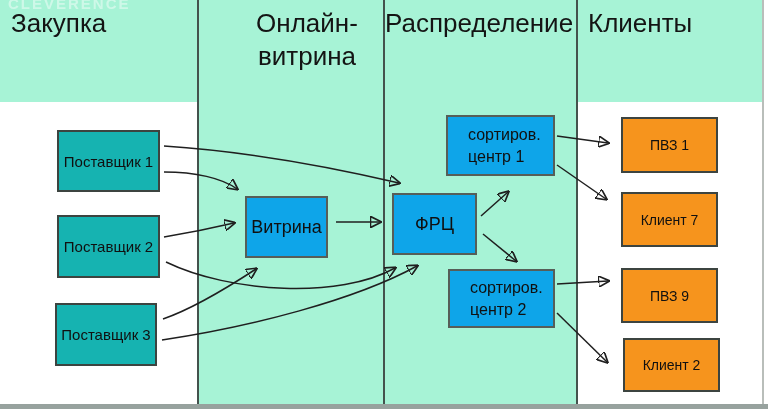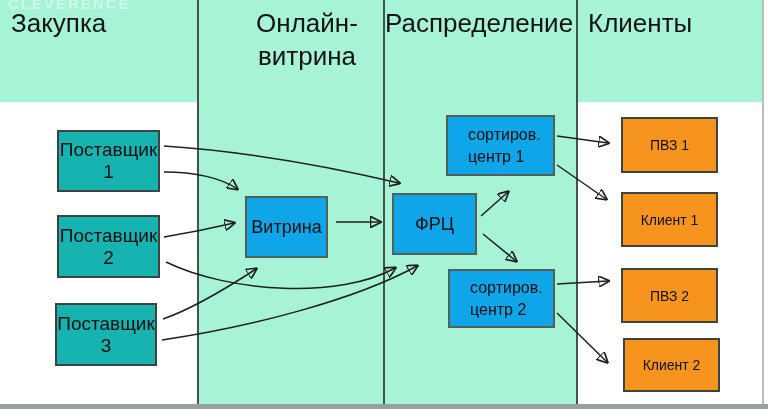--- a/index.html
+++ b/index.html
@@ -30,21 +30,21 @@
   .watermark{
     position:absolute;left:8px;top:-5px;font-size:15px;font-weight:bold;
     letter-spacing:2px;color:rgba(255,255,255,0.45);
   }
   
   .node{
     position:absolute;display:flex;align-items:center;justify-content:center;
     border:2px solid #3c4440;box-sizing:border-box;text-align:center;
     white-space:pre-line;color:#101010;
   }
-  .teal{background:#16b3b1;font-size:19px;}
+  .teal{background:#16b3b1;font-size:15px;}
   .peach{background:#0ea5e9;border-color:#565e58;}
   .orange{background:#f6941d;font-size:14px;margin-left:8px;}
   .sortbox{justify-content:flex-start;text-align:left;padding-left:20px;font-size:16px;line-height:22px;}
   .supplier1{left:57px;top:130px;width:103px;height:62px;}
   .supplier2{left:57px;top:215px;width:103px;height:63px;}
   .supplier3{left:55px;top:303px;width:102px;height:63px;}
   .vitrina{left:245px;top:196px;width:83px;height:62px;font-size:18px;}
   .frc{left:392px;top:193px;width:85px;height:62px;font-size:18px;}
   .sort1{left:446px;top:115px;width:109px;height:61px;}
   .sort2{left:448px;top:269px;width:107px;height:59px;}
@@ -103,17 +103,17 @@
   <div class="node teal supplier3">Поставщик 3</div>
 
   <div class="node peach vitrina">Витрина</div>
   <div class="node peach frc">ФРЦ</div>
   <div class="node peach sortbox sort1">сортиров.
 центр 1</div>
   <div class="node peach sortbox sort2">сортиров.
 центр 2</div>
 
   <div class="node orange pvz1">ПВЗ 1</div>
-  <div class="node orange client1">Клиент 1</div>
-  <div class="node orange pvz2">ПВЗ 2</div>
+  <div class="node orange client1">Клиент 7</div>
+  <div class="node orange pvz2">ПВЗ 9</div>
   <div class="node orange client2">Клиент 2</div>
 
 </div>
 
 </body></html>

